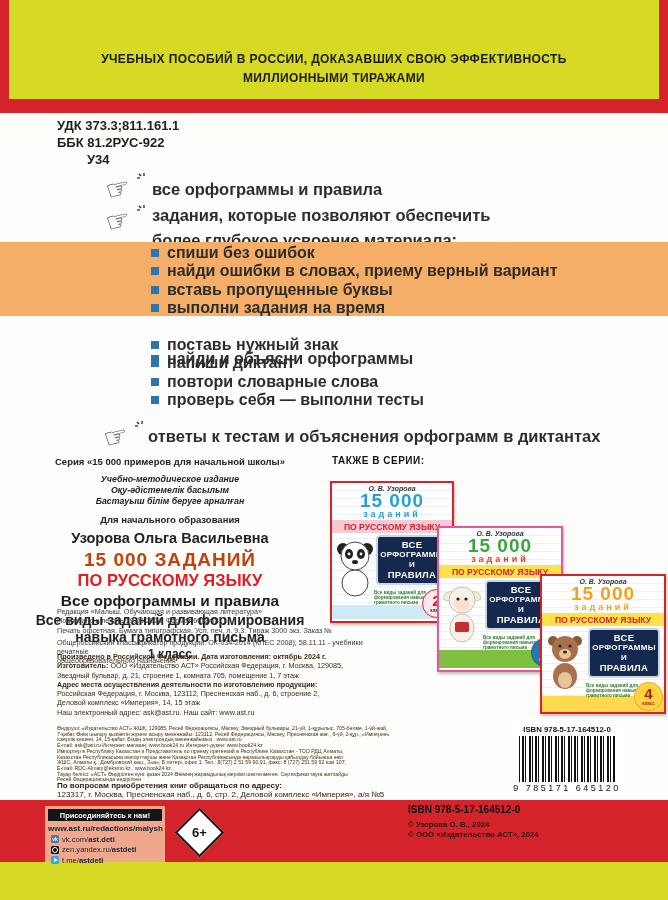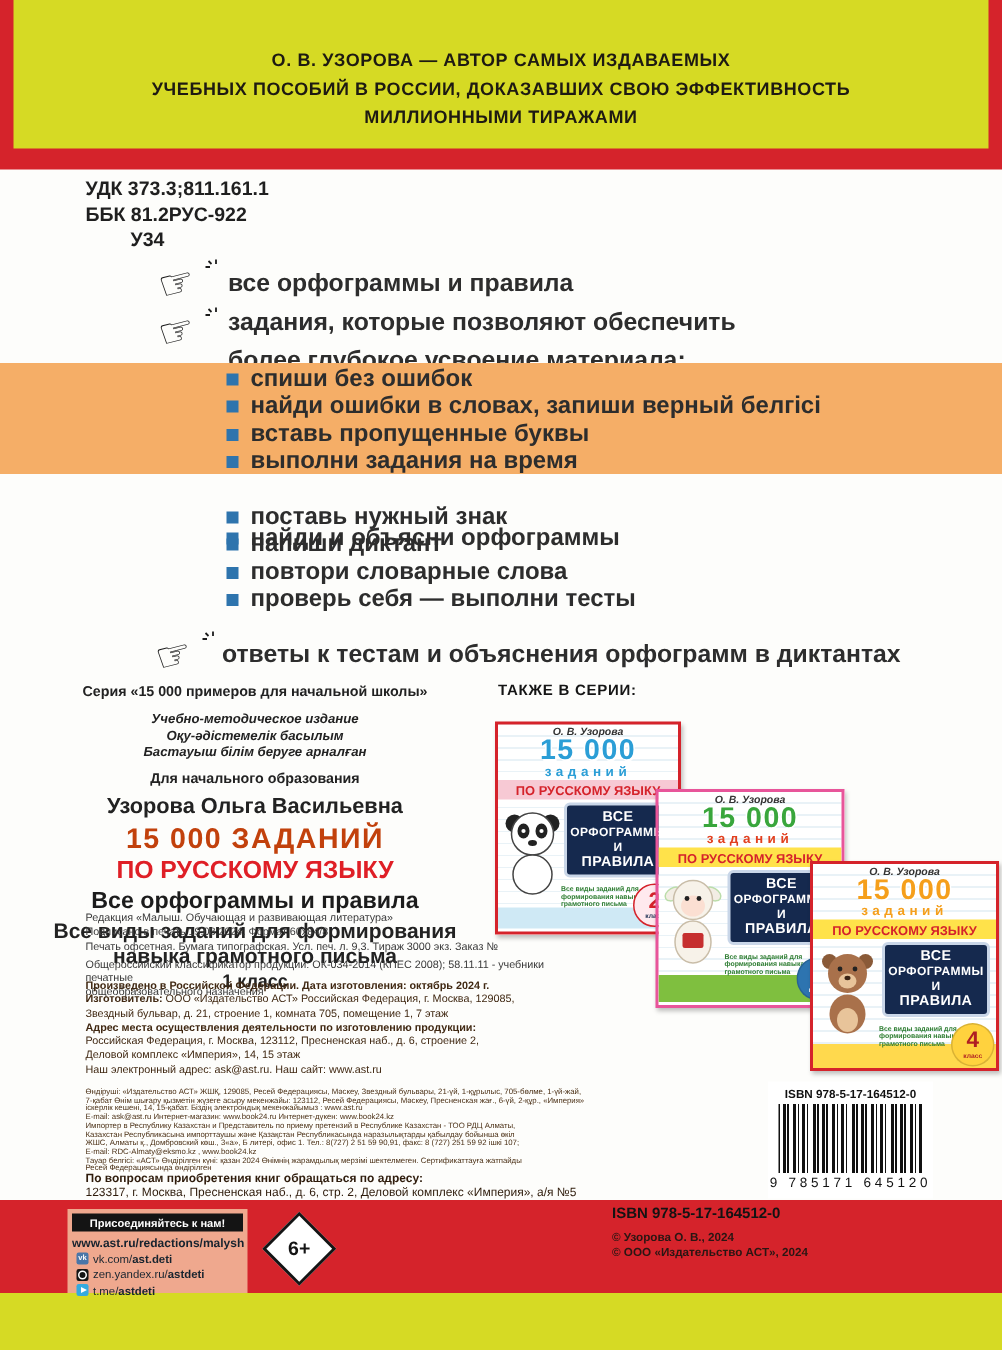--- a/index.html
+++ b/index.html
@@ -108,21 +108,20 @@
   .f-copy { position:absolute; left:408px; top:820px; font-size:7.8px; font-weight:700; line-height:10px; color:#2a1613; }
   .f-note { position:absolute; left:404px; top:841px; font-size:7.4px; line-height:9.5px; color:#3a1c15; }
 </style>
 </head>
 <body>
 
 <div id="page">
 
   <div class="banner-red"></div>
   <div class="banner-green">
-    <div class="banner-line">О. В. УЗОРОВА — АВТОР САМЫХ ИЗДАВАЕМЫХ</div>
     <div class="banner-line">УЧЕБНЫХ ПОСОБИЙ В РОССИИ, ДОКАЗАВШИХ СВОЮ ЭФФЕКТИВНОСТЬ</div>
     <div class="banner-line">МИЛЛИОННЫМИ ТИРАЖАМИ</div>
   </div>
 
   <div class="codes">
     <div>УДК 373.3;811.161.1</div>
     <div>ББК 81.2РУС-922</div>
     <div class="u">У34</div>
   </div>
 
@@ -152,21 +151,21 @@
   <div class="ftext" style="left:152px; top:231px;">более глубокое усвоение материала:</div>
 
   <div class="stripe"></div>
 
   <div class="brow" style="top:243px;">
       <span class="bsq"></span>
       <span class="btxt">спиши без ошибок</span>
     </div>
   <div class="brow" style="top:261px;">
       <span class="bsq"></span>
-      <span class="btxt">найди ошибки в словах, запиши верный белгісі</span>
+      <span class="btxt">найди ошибки в словах, приему верный вариант</span>
     </div>
   <div class="brow" style="top:298px;">
       <span class="bsq"></span>
       <span class="btxt">выполни задания на время</span>
     </div>
   <div class="brow" style="top:280px;">
       <span class="bsq"></span>
       <span class="btxt">вставь пропущенные буквы</span>
     </div>
   <div class="brow" style="top:317px;margin-top:32px;">

